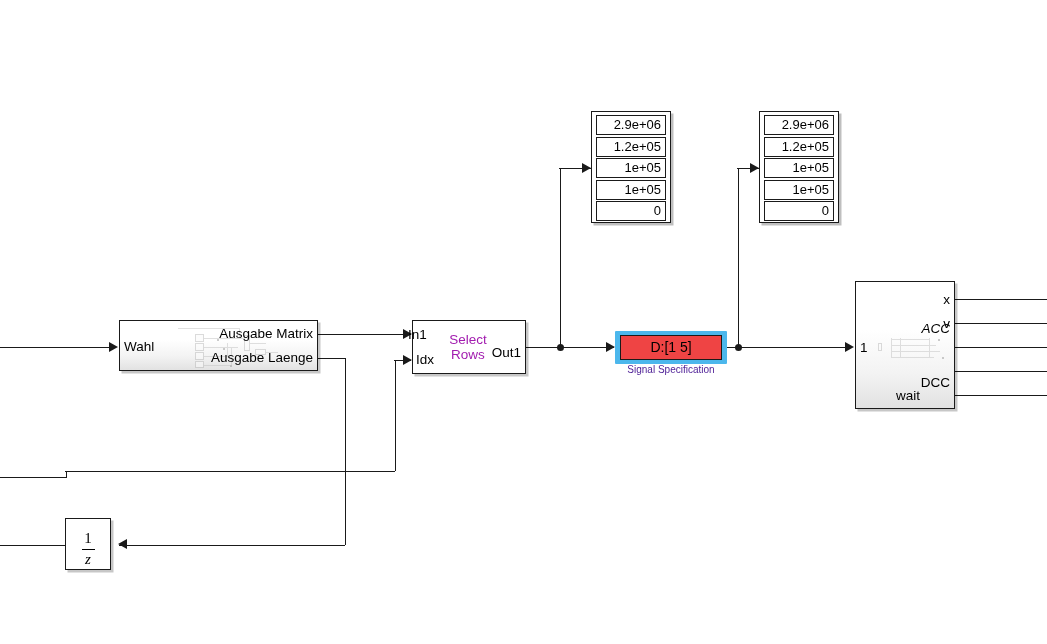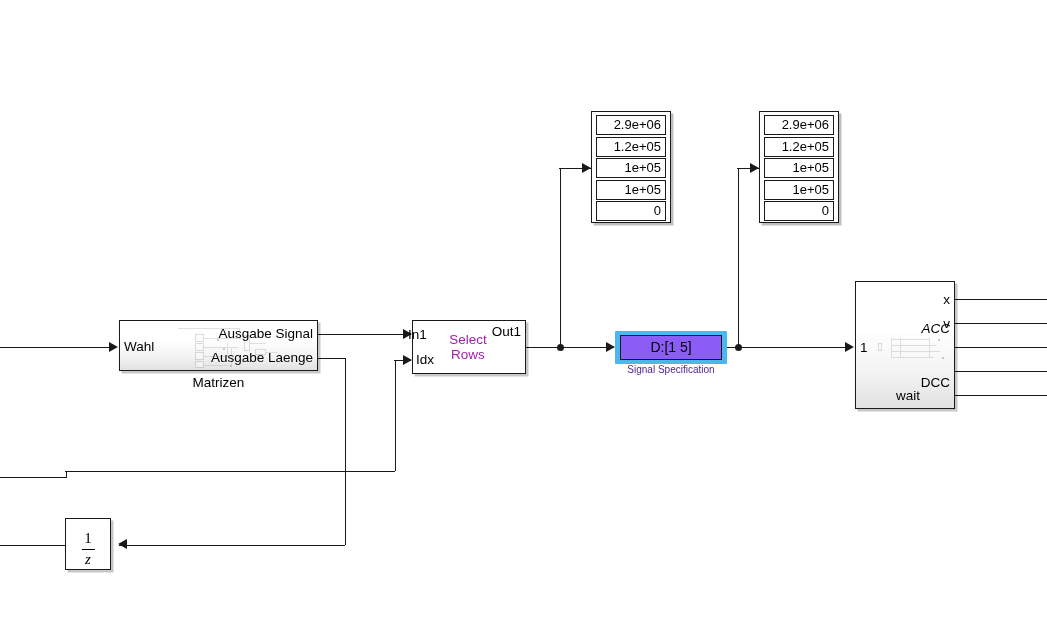--- a/index.html
+++ b/index.html
@@ -115,21 +115,21 @@
   .selected-halo {
     position: absolute;
     box-sizing: border-box;
     background: #4cb7ec;
     border-radius: 1px;
   }
   .sigspec-inner {
     position: absolute;
     box-sizing: border-box;
     border: 1.7px solid #1a1a1a;
-    background: #8b5cf6;
+    background: #ef4444;
     font-size: 14px;
     text-align: center;
     color: #000;
   }
   .sigspec-label {
     position: absolute;
     font-size: 10px;
     color: #4c1d95;
     text-align: center;
     white-space: nowrap;
@@ -242,30 +242,29 @@
       <div class="thumb-line-h" style="left:82px; top:18px; width:16px;"></div>
       <div class="thumb-rect" style="left:87px; top:24px; width:11px; height:6px;"></div>
       <div class="thumb-line-h" style="left:98px; top:27px; width:12px;"></div>
       <div class="thumb-dot" style="left:49px; top:14px;"></div>
       <div class="thumb-dot" style="left:55px; top:23px;"></div>
       <div class="thumb-dot" style="left:68px; top:10px;"></div>
       <div class="thumb-dot" style="left:62px; top:40px;"></div>
     </div>
   </div>
   <div class="port-label" style="left:124px; top:340px;">Wahl</div>
-  <div class="port-label" style="left:313px; top:327px; transform:translateX(-100%);">Ausgabe Signal</div>
+  <div class="port-label" style="left:313px; top:327px; transform:translateX(-100%);">Ausgabe Matrix</div>
   <div class="port-label" style="left:313px; top:351px; transform:translateX(-100%);">Ausgabe Laenge</div>
-  <div class="block-under-label" style="left:119px; top:375px; width:199px;">Matrizen</div>
 
   <div class="block-plain" style="left:412px; top:320px; width:114px; height:54px;"></div>
   <div class="port-label" style="left:408px; top:328px;">In1</div>
   <div class="port-label" style="left:416px; top:353px;">Idx</div>
   <div class="block-center-label" style="left:441px; top:332px; width:54px;">Select
 Rows</div>
-  <div class="port-label" style="left:521px; top:325px; transform:translateX(-100%);text-align:center;">Out1</div>
+  <div class="port-label" style="left:521px; top:346px; transform:translateX(-100%);text-align:center;">Out1</div>
 
   <div class="display-outer" style="left:591px; top:111px; width:80px; height:112px;">
     <div class="display-cell">2.9e+06</div>
     <div class="display-cell">1.2e+05</div>
     <div class="display-cell">1e+05</div>
     <div class="display-cell">1e+05</div>
     <div class="display-cell">0</div>
   </div>
 
   <div class="display-outer" style="left:759px; top:111px; width:80px; height:112px;">

